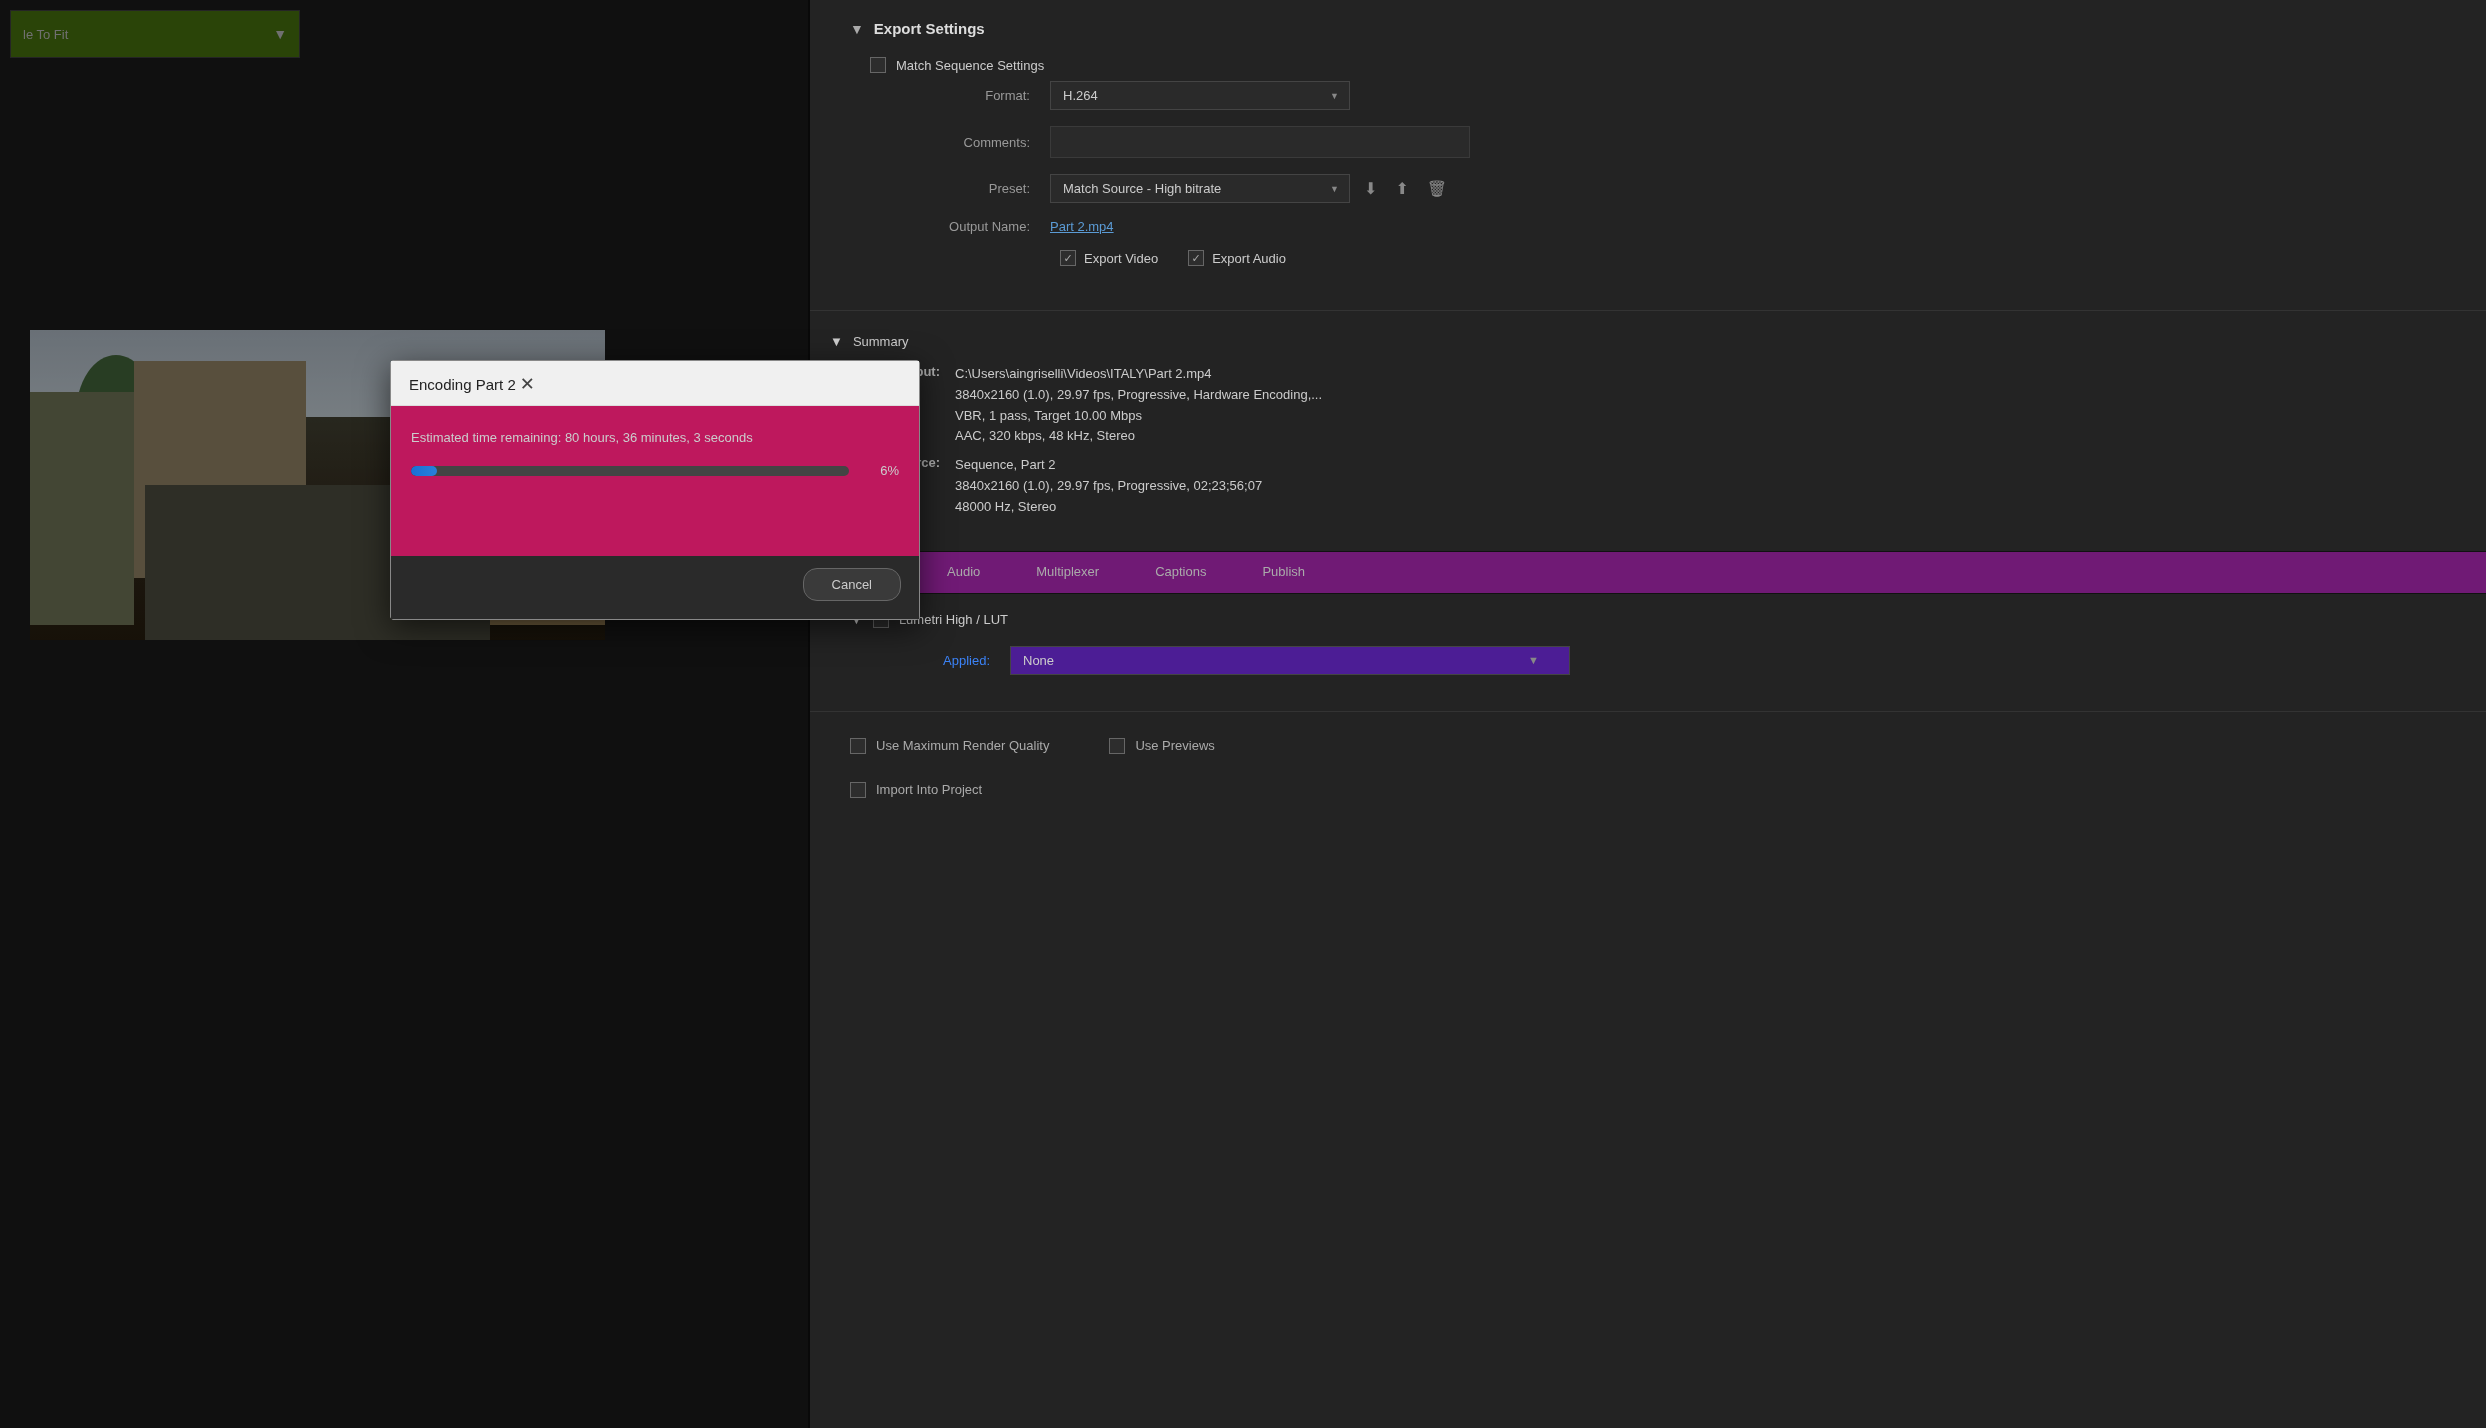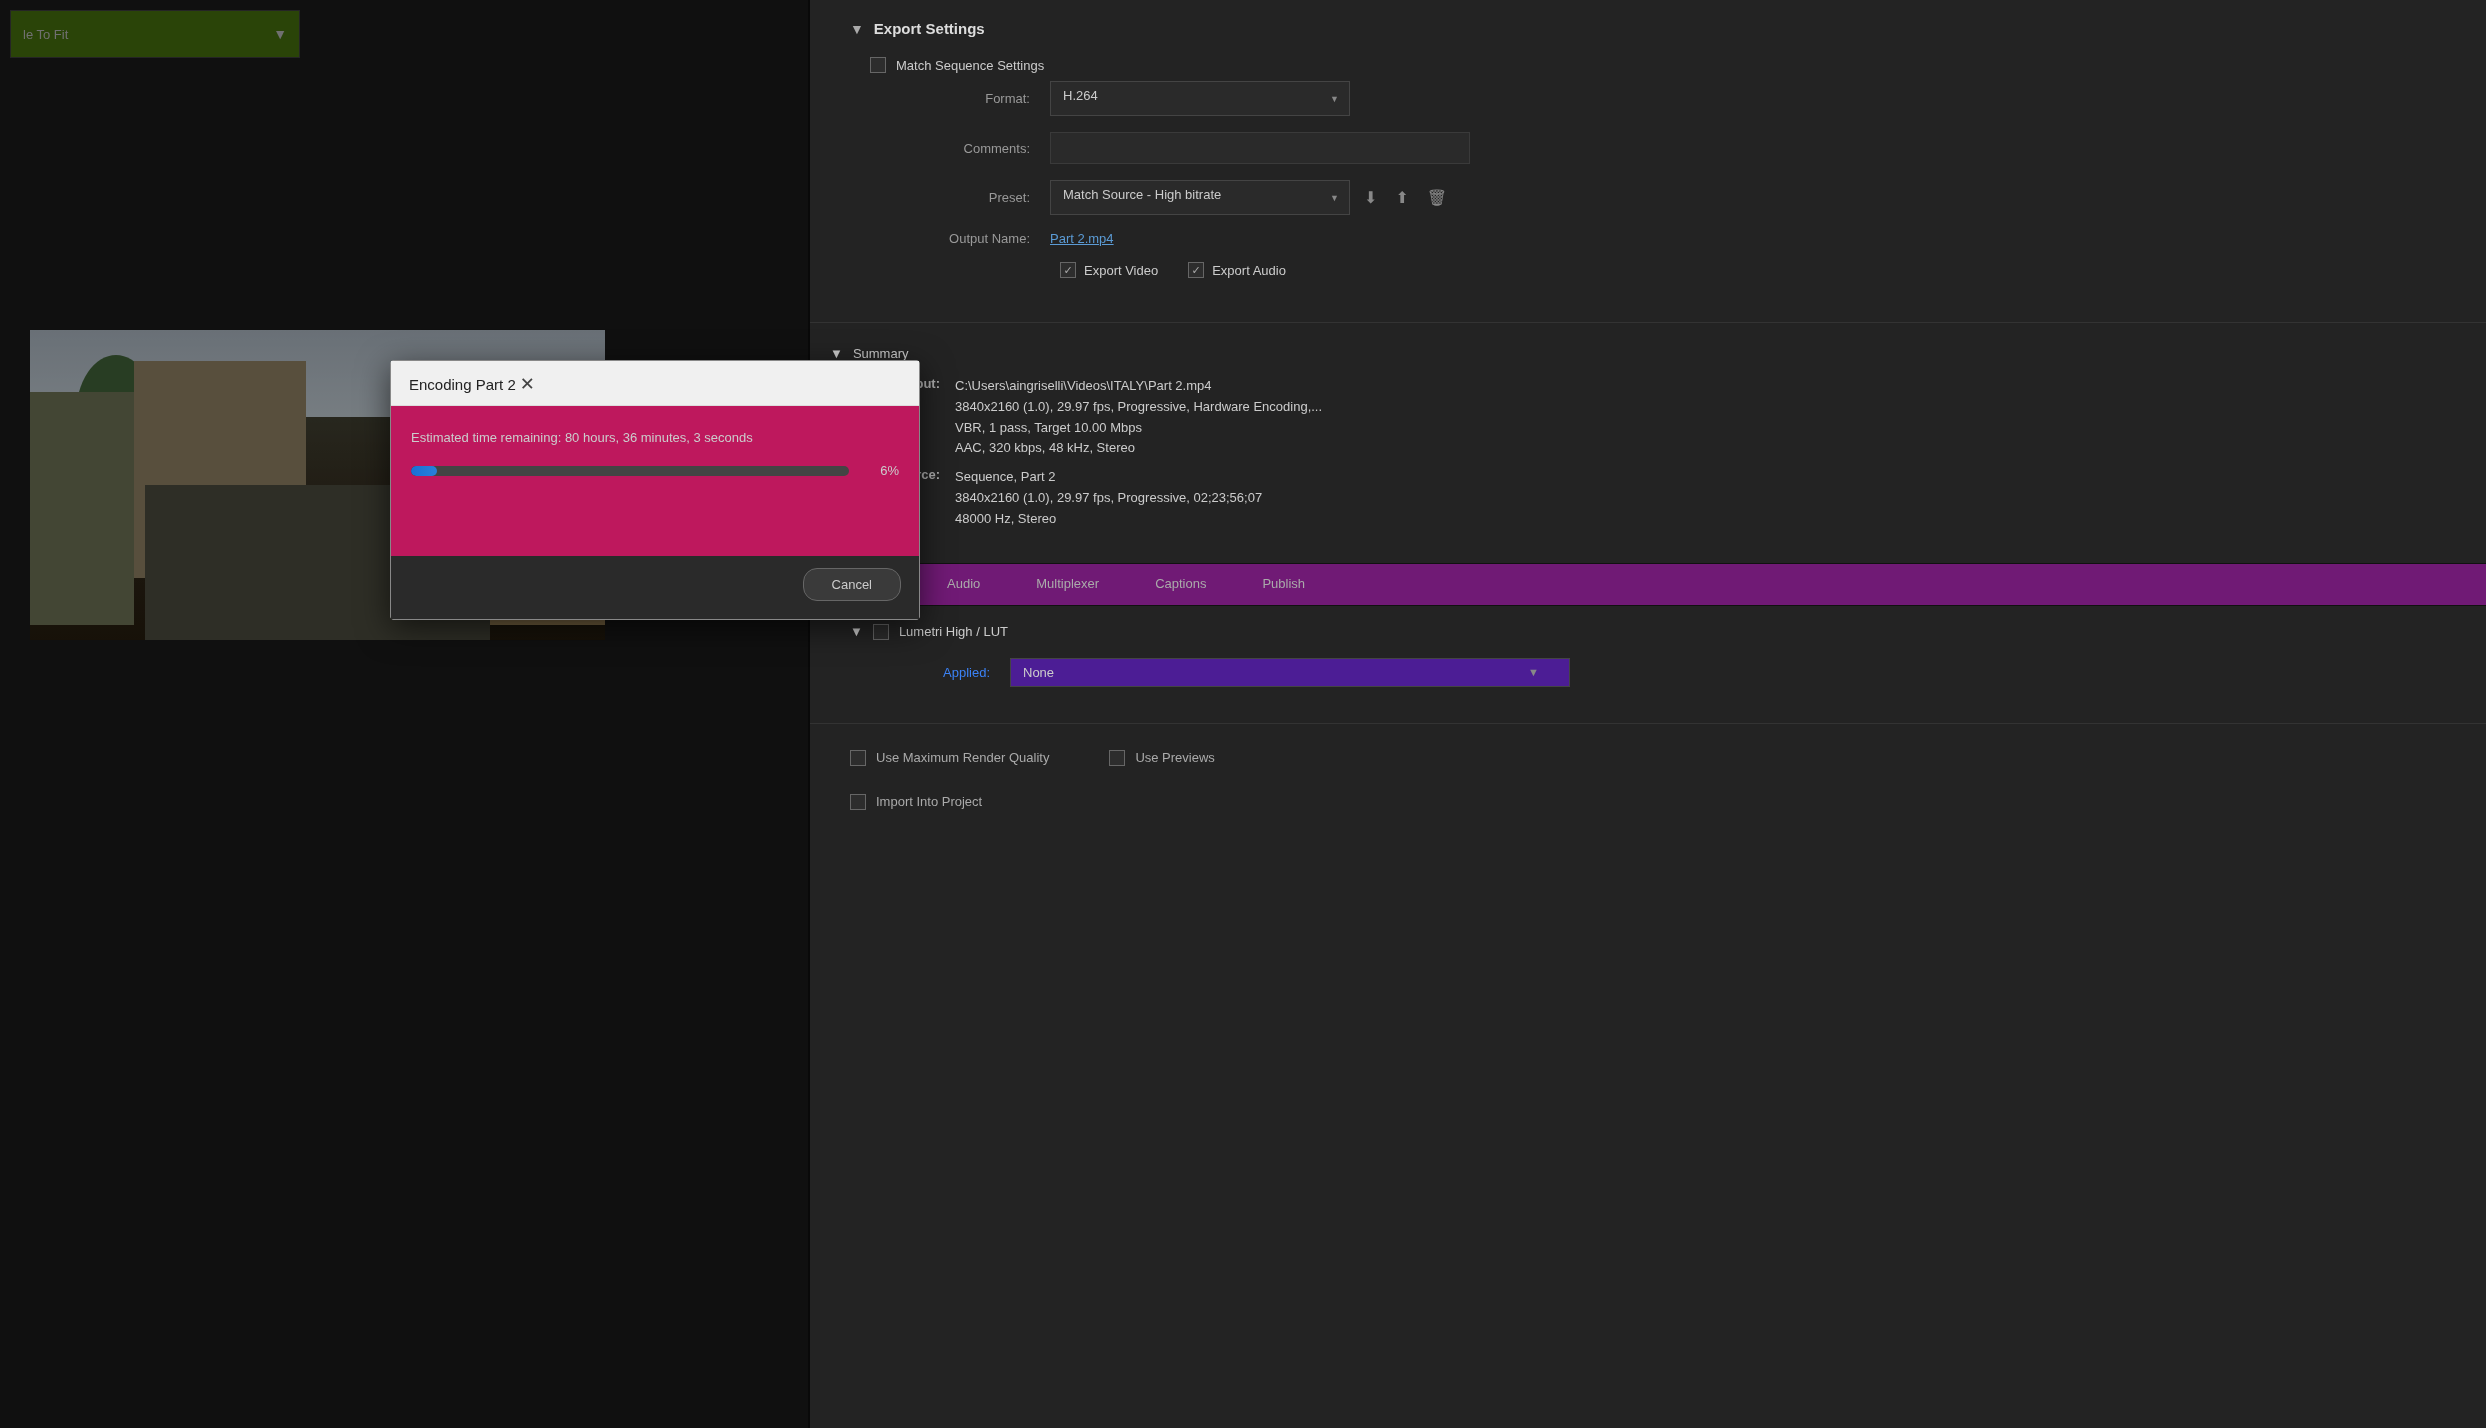--- a/index.html
+++ b/index.html
@@ -201,21 +201,21 @@
 
     .dropdown-field {
       display: flex;
       align-items: center;
       gap: 8px;
     }
 
     .dropdown-box {
       background: #2a2a2a;
       border: 1px solid #444;
-      padding: 6px 30px 12px 12px;
+      padding: 6px 30px 6px 12px;
       color: #ccc;
       font-size: 13px;
       min-width: 300px;
       position: relative;
       cursor: pointer;
     }
 
     .dropdown-box::after {
       content: '▼';
       position: absolute;

